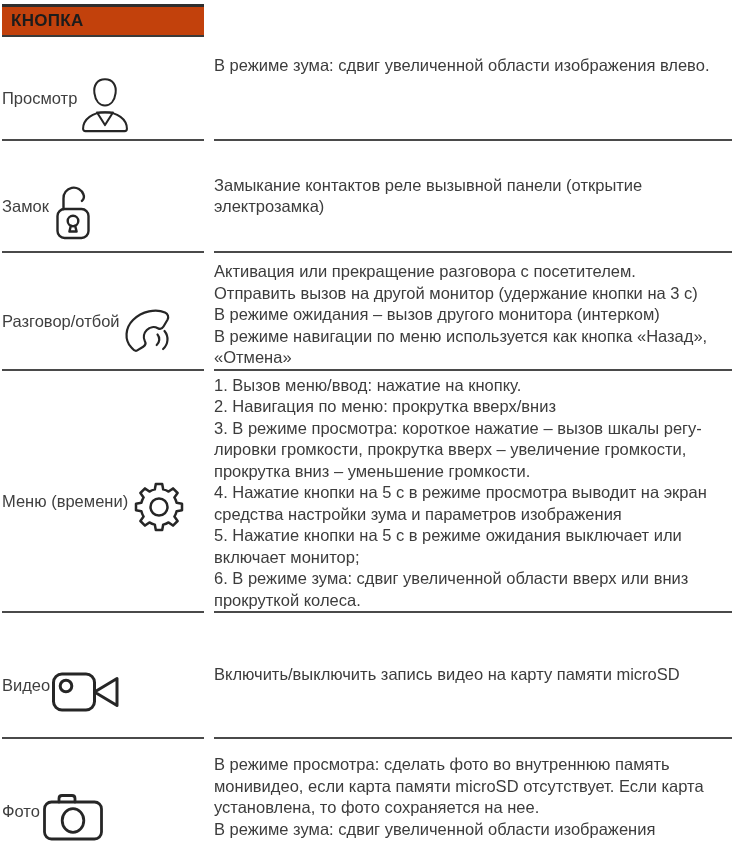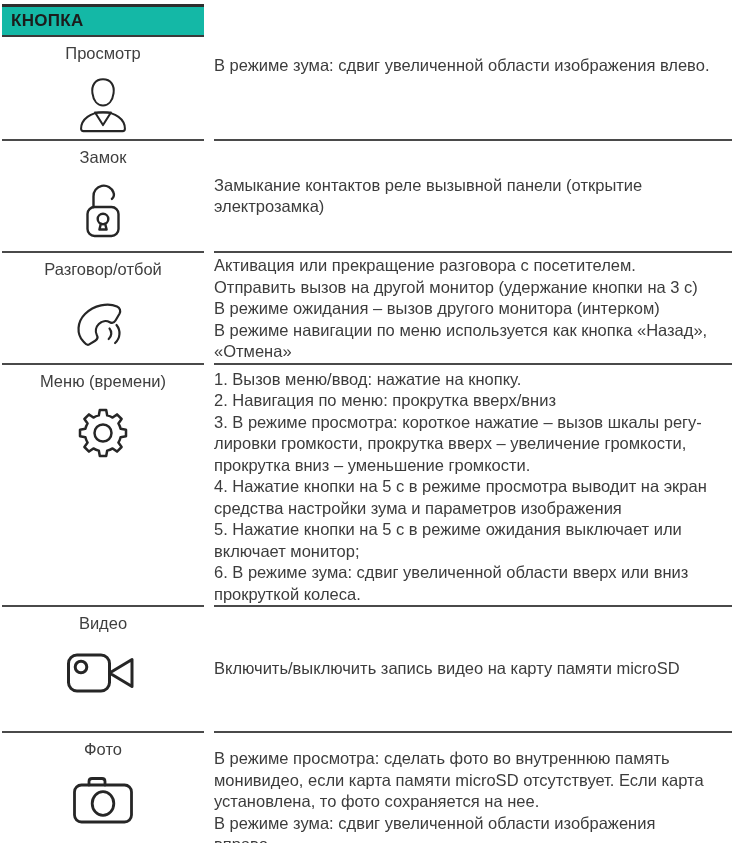--- a/index.html
+++ b/index.html
@@ -6,34 +6,34 @@
   body{
     width:736px;height:843px;overflow:hidden;background:#ffffff;
     font-family:"Liberation Sans","DejaVu Sans",sans-serif;
     font-size:16.5px;line-height:21.5px;color:#3c3c3c;
   }
   .tbl{width:730px;margin:4px 0 0 2px;}
   .row{display:grid;grid-template-columns:202px 1fr;column-gap:10px;}
   .row .cell{box-sizing:border-box;}
   .row.hdr{min-height:33px;}
   .row.hdr .cell{
-    background:#14b8a6;border-top:3px solid #2e2e2e;border-bottom:2px solid #3a3a3a;
+    background:#c2410c;border-top:3px solid #2e2e2e;border-bottom:2px solid #3a3a3a;
     display:flex;align-items:center;font-weight:700;font-size:17px;color:#1c1c1c;letter-spacing:.3px;
   }
   .row.hdr .c1{padding-left:9px;}
   .row.hdr .c2{justify-content:center;}
   .bt{border-top:2px solid #4a4a4a;}
   .r1{min-height:102px;} .r2{min-height:112px;} .r3{min-height:106px;}
   .r4{min-height:227px;} .r5{min-height:126px;} .r6{min-height:121px;}
-  .btncell{display:flex;flex-direction:column;align-items:center;padding-top:6px;}
+  .btncell{display:flex;flex-direction:row;align-items:center;padding-top:22px;}
   .btncell .lbl{color:#3f3f3f;}
   .btncell .ic{margin-top:11px;}
   .desc{padding-right:14px;}
   .desc p{margin:0;}
-  .pt18{padding-top:18px;} .pt3{padding-top:2px;} .pt4{padding-top:4px;} .pt15{padding-top:15px;}
+  .pt18{padding-top:18px;} .pt3{padding-top:8px;} .pt4{padding-top:4px;} .pt15{padding-top:15px;}
   .vcenter{display:flex;flex-direction:column;justify-content:center;}
   svg{display:block;stroke:#262626;fill:none;stroke-linecap:round;stroke-linejoin:round;}
 </style>
 </head>
 <body>
 
 <div class="tbl">
 
   <div class="row hdr">
     <div class="cell c1">КНОПКА</div>

